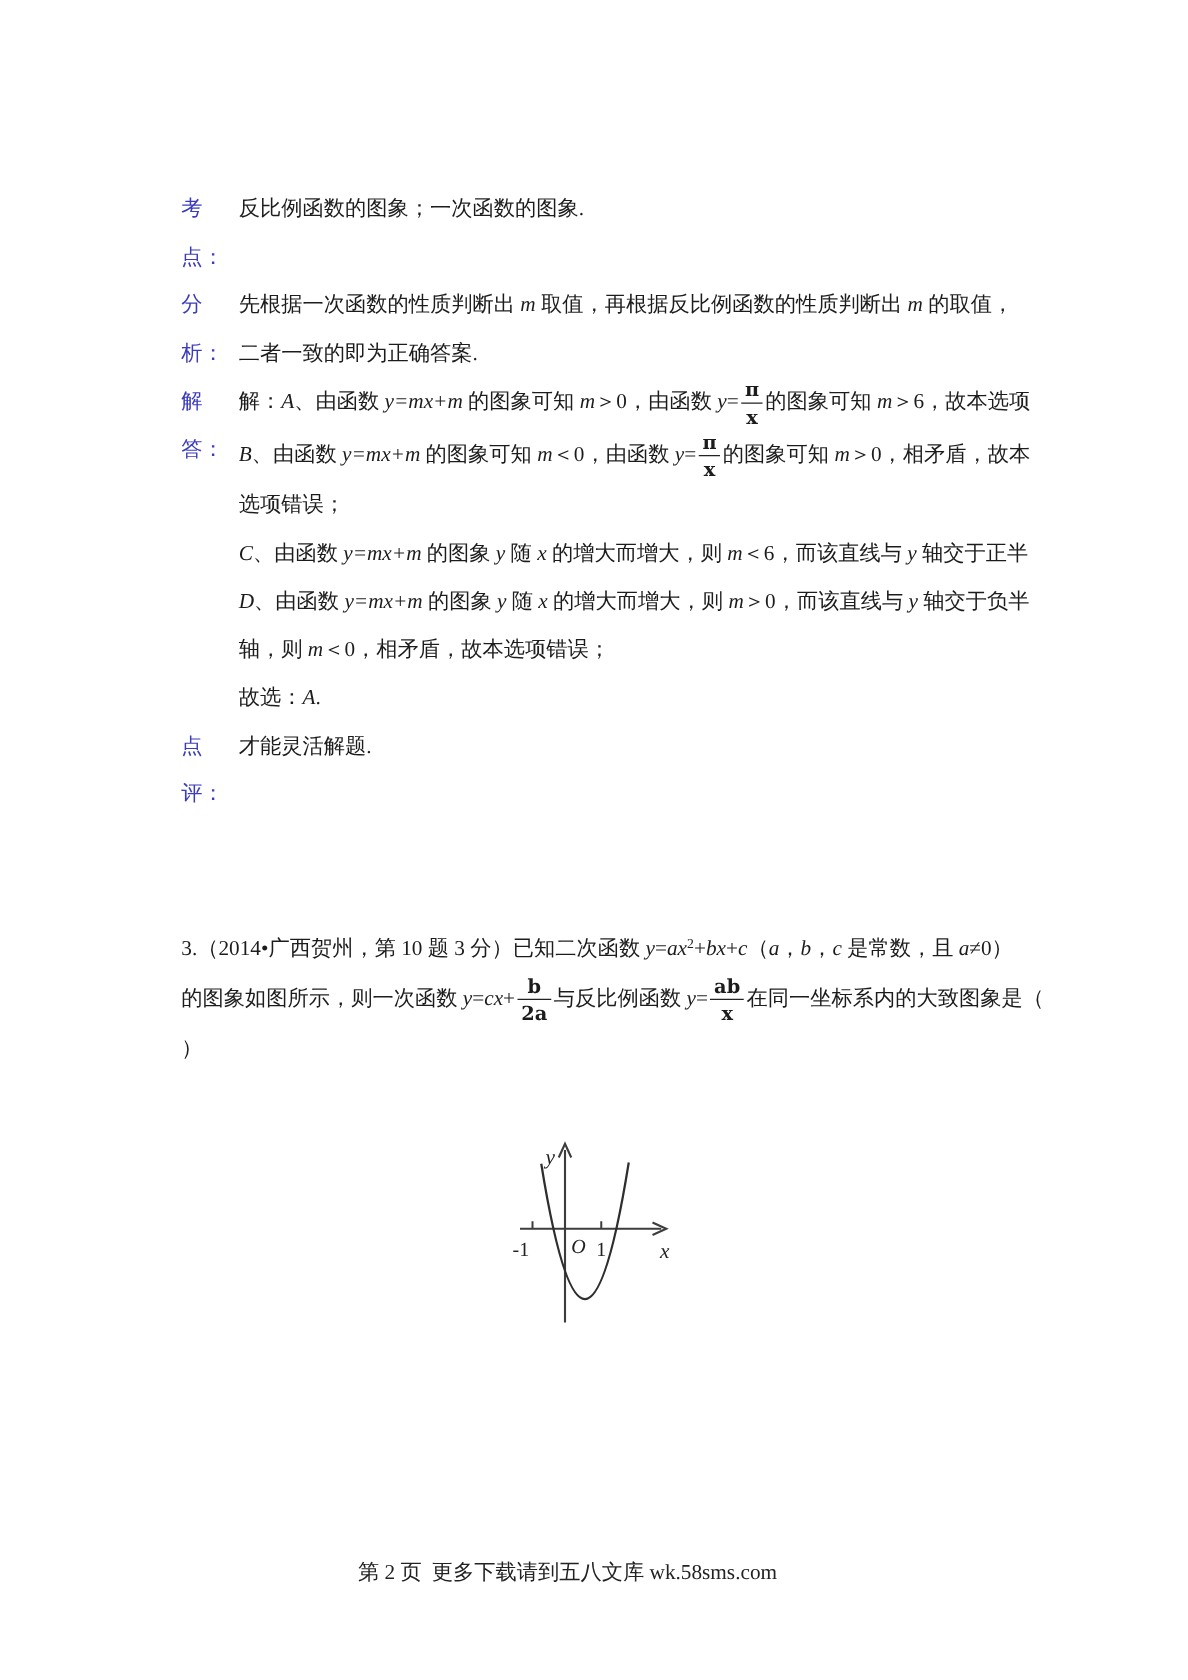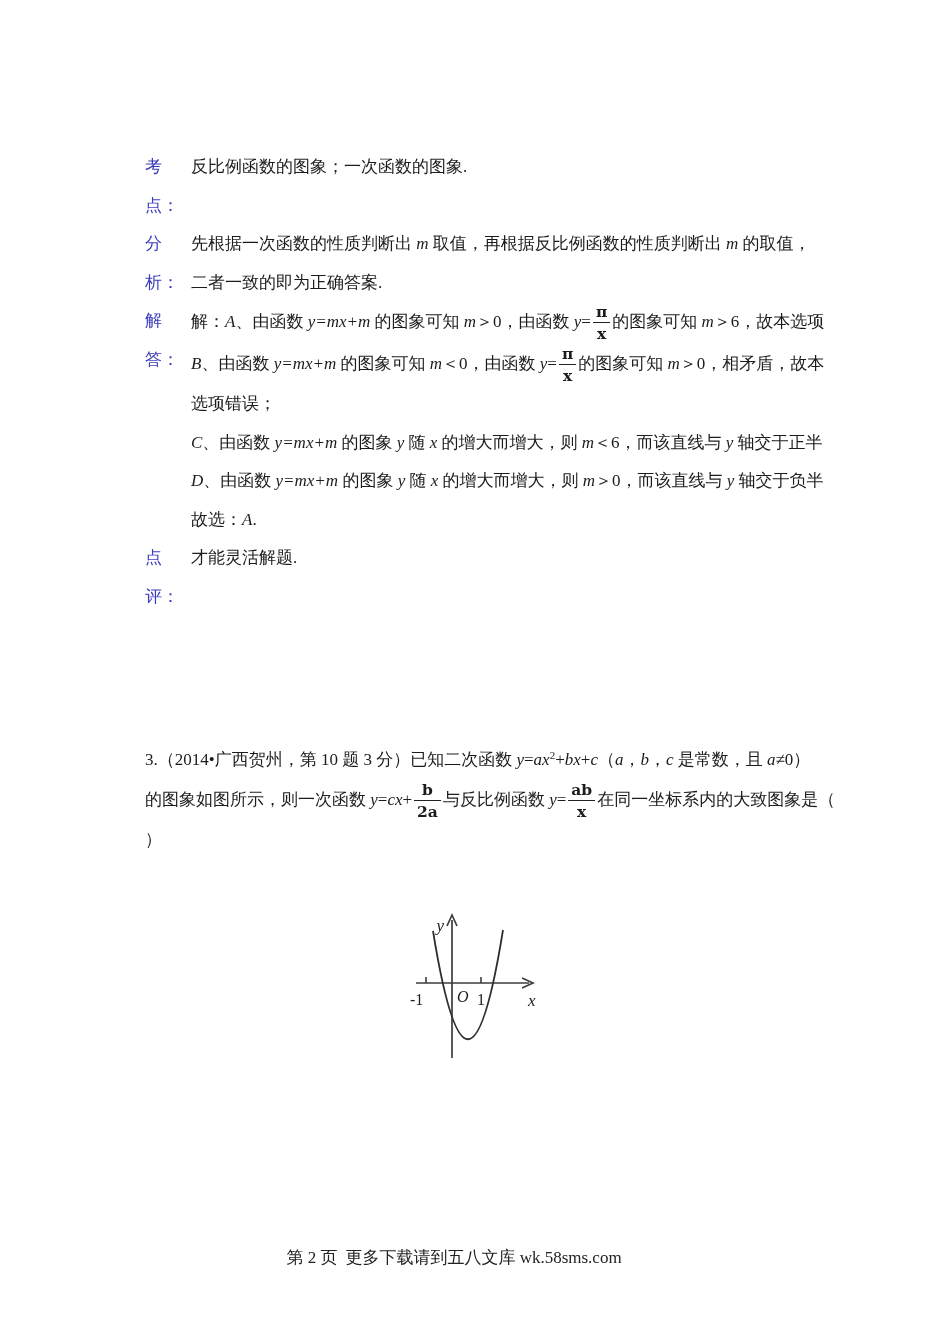--- a/index.html
+++ b/index.html
@@ -69,20 +69,21 @@
         <div class="lab" style="color: rgb(60, 60, 187);">
           <div class="lab-line">解</div>
           <div class="lab-line">答：</div>
         </div>
         <div class="cont">
           <div class="line"><span>解：</span><span class="it ">A</span><span>、由函数 </span><span class="it ">y=mx+m</span><span> 的图象可知 </span><span class="it ">m</span><span>＞0，由函数 </span><span class="it ">y</span><span>=</span><span class="frac"><span class="num">π</span><span class="den">x</span></span><span>的图象可知 </span><span class="it ">m</span><span>＞6，故本选项</span></div>
           <div class="line"><span class="it ">B</span><span>、由函数 </span><span class="it ">y=mx+m</span><span> 的图象可知 </span><span class="it ">m</span><span>＜0，由函数 </span><span class="it ">y</span><span>=</span><span class="frac"><span class="num">π</span><span class="den">x</span></span><span>的图象可知 </span><span class="it ">m</span><span>＞0，相矛盾，故本</span></div>
           <div class="line"><span>选项错误；</span></div>
           <div class="line"><span class="it ">C</span><span>、由函数 </span><span class="it ">y=mx+m</span><span> 的图象 </span><span class="it ">y</span><span> 随 </span><span class="it ">x</span><span> 的增大而增大，则 </span><span class="it ">m</span><span>＜6，而该直线与 </span><span class="it ">y</span><span> 轴交于正半</span></div>
           <div class="line"><span class="it ">D</span><span>、由函数 </span><span class="it ">y=mx+m</span><span> 的图象 </span><span class="it ">y</span><span> 随 </span><span class="it ">x</span><span> 的增大而增大，则 </span><span class="it ">m</span><span>＞0，而该直线与 </span><span class="it ">y</span><span> 轴交于负半</span></div>
+          <div class="line"><span>轴，则 </span><span class="it ">m</span><span>＜0，相矛盾，故本选项错误；</span></div>
           <div class="line"><span>故选：</span><span class="it ">A</span><span>.</span></div>
         </div>
       </div>
       <div class="srow">
         <div class="lab" style="color: rgb(60, 60, 187);">
           <div class="lab-line">点</div>
           <div class="lab-line">评：</div>
         </div>
         <div class="cont">
           <div class="line"><span>才能灵活解题.</span></div>

